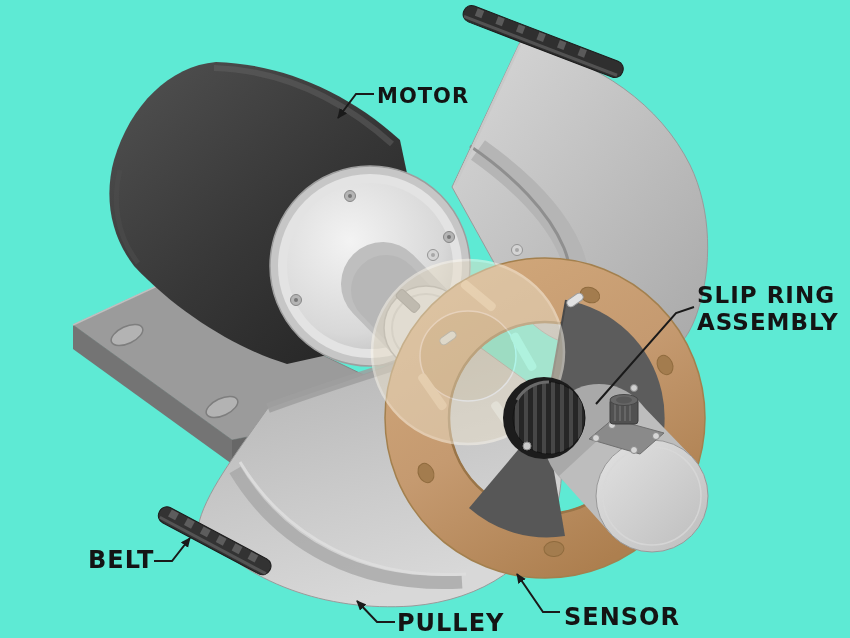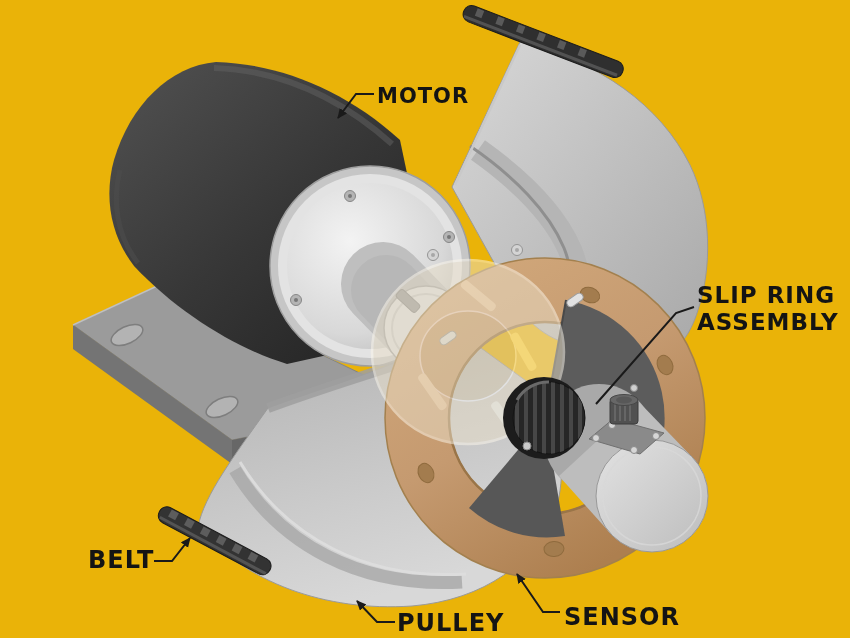--- a/index.html
+++ b/index.html
@@ -1,16 +1,16 @@
 <!DOCTYPE html>
 <html><head>
 <meta charset="utf-8">
 <style>
   html,body{margin:0;padding:0;background:#ffffff;}
-  .canvas{position:relative;width:850px;height:638px;background:#eab308;overflow:hidden;
+  .canvas{position:relative;width:850px;height:638px;background:#5eead4;overflow:hidden;
           font-family:"DejaVu Sans","Liberation Sans",sans-serif;}
   svg{position:absolute;left:0;top:0;}
   text.lbl{font-family:"DejaVu Sans","Liberation Sans",sans-serif;font-weight:bold;
            fill:#141414;letter-spacing:1px;}
 </style>
 </head>
 <body>
 
 <div class="canvas">
 <svg width="850" height="638" viewBox="0 0 850 638">

